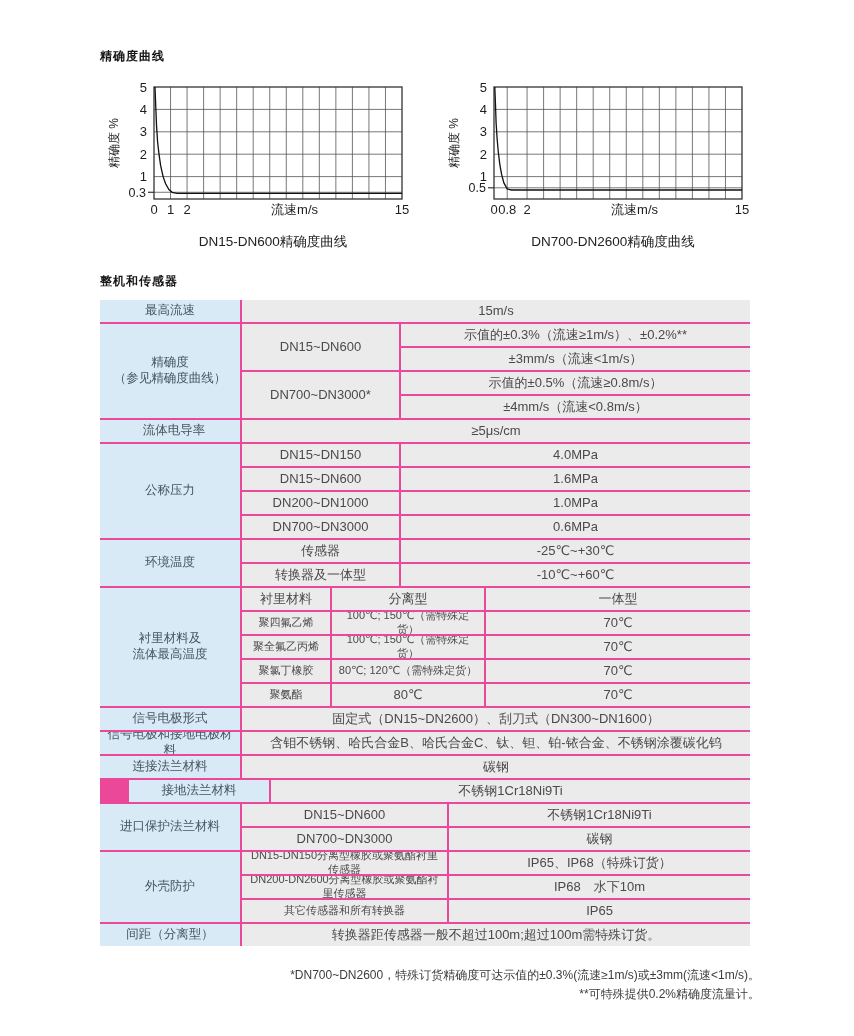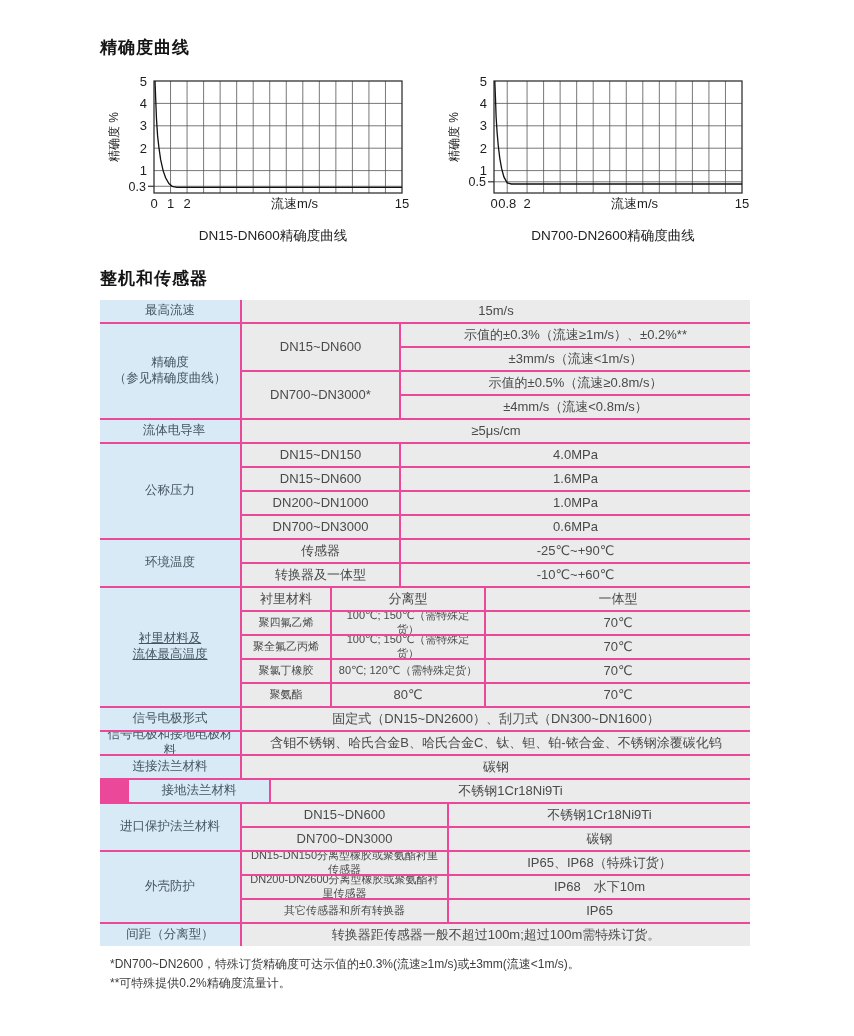--- a/index.html
+++ b/index.html
@@ -3,22 +3,22 @@
 <meta charset="utf-8">
 <style>
   html,body{margin:0;padding:0;background:#fff;}
   body{
     width:854px;height:1036px;overflow:hidden;
     font-family:"Liberation Sans","DejaVu Sans",sans-serif;
     color:#4a4a4a;
   }
   .page{padding:36px 0 0 100px;width:660px;}
   .sec-title{
-    font-size:17px;font-weight:bold;color:#151515;
-    margin:0 0 10px 0;letter-spacing:1px;
+    font-size:12px;font-weight:bold;color:#151515;
+    margin:12px 0 10px 0;letter-spacing:1px;
   }
   
   .charts-row{display:flex;gap:18px;margin:4px 0 22px 2px;}
   figure.chart{margin:0;width:322px;}
   figure.chart svg{display:block;width:322px;height:152px;}
   figure.chart figcaption{
     margin-top:6px;margin-left:40px;width:262px;
     text-align:center;font-size:13.5px;color:#222;
   }
   svg text{font-family:"Liberation Sans","DejaVu Sans",sans-serif;}
@@ -30,21 +30,21 @@
   .tgroup{display:grid;gap:2px;grid-auto-rows:22px;grid-auto-flow:row;}
   .cell{
     display:flex;align-items:center;justify-content:center;
     font-size:13px;white-space:pre-line;text-align:center;
     overflow:hidden;line-height:1.25;padding:0 4px;
   }
   .cell.label{background:#d8eaf5;color:#44555f;font-size:12.5px;}
   .cell.data{background:#ebebeb;color:#4a4a4a;}
   .cell.small{font-size:11px;}
   
-  .footnotes{margin:9px 0 0 10px;font-size:12px;color:#3c3c3c;line-height:1.55;}
+  .footnotes{margin:20px 0 0 10px;font-size:12px;color:#3c3c3c;line-height:1.55;text-align:right;}
 </style>
 </head>
 <body>
 
 <div class="page">
 
   <h1 class="sec-title">精确度曲线</h1>
 
   <div class="charts-row">
     <figure class="chart">
@@ -163,26 +163,26 @@
         <div class="cell data">DN15~DN600</div>
         <div class="cell data">1.6MPa</div>
         <div class="cell data">DN200~DN1000</div>
         <div class="cell data">1.0MPa</div>
         <div class="cell data">DN700~DN3000</div>
         <div class="cell data">0.6MPa</div>
       </div>
       <div class="tgroup" style="grid-template-columns: 140px 157px 1fr;">
         <div class="cell label" style="grid-row: span 2;">环境温度</div>
         <div class="cell data">传感器</div>
-        <div class="cell data">-25℃~+90℃</div>
+        <div class="cell data">-25℃~+30℃</div>
         <div class="cell data">转换器及一体型</div>
         <div class="cell data">-10℃~+60℃</div>
       </div>
       <div class="tgroup" style="grid-template-columns: 140px 88px 152px 1fr;">
-        <div class="cell label" style="grid-row: span 5; text-decoration: underline;">衬里材料及
+        <div class="cell label" style="grid-row: span 5;">衬里材料及
 流体最高温度</div>
         <div class="cell data">衬里材料</div>
         <div class="cell data">分离型</div>
         <div class="cell data">一体型</div>
         <div class="cell data small">聚四氟乙烯</div>
         <div class="cell data small">100℃; 150℃（需特殊定货）</div>
         <div class="cell data">70℃</div>
         <div class="cell data small">聚全氟乙丙烯</div>
         <div class="cell data small">100℃; 150℃（需特殊定货）</div>
         <div class="cell data">70℃</div>

